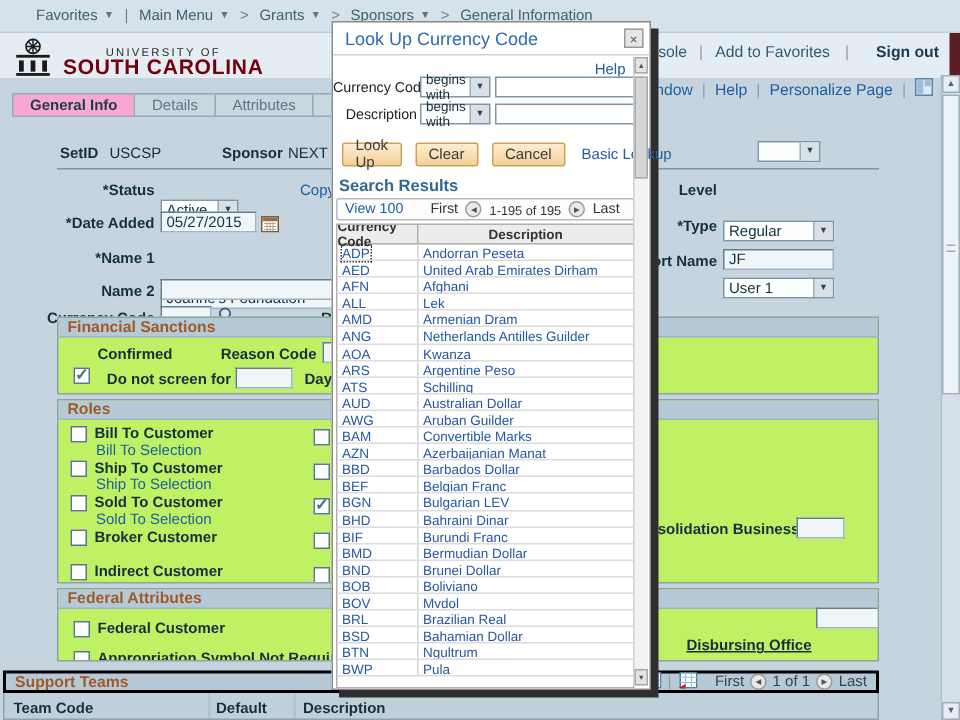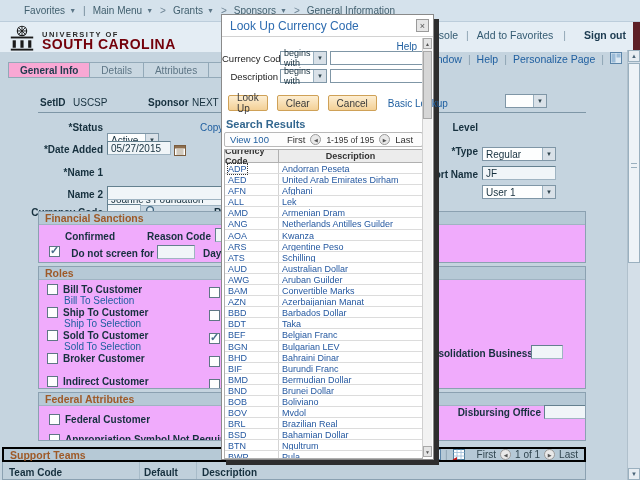--- a/index.html
+++ b/index.html
@@ -11,21 +11,21 @@
   .crumbbar{left:0;top:0;width:640px;height:22px;background:#d5e2ec;border-bottom:1px solid #bccddb;
     display:flex;align-items:center;padding-left:10px;font-size:10px;color:#42606f;}
   .crumb-item{display:inline-flex;align-items:center;cursor:pointer;}
   .crumb-sep{color:#6d8494;padding:0 7px;}
   .crumb-arrow{display:none;margin-left:4px;color:#5c7687;font-size:7px;}
   .crumb-arrow.show{display:inline-block;}
   .crumb-arrow.show::after{content:"▼";}
   .headband{left:0;top:22px;width:640px;height:30px;background:#e4edf4;}
   .hdr-strip{right:0;top:22px;width:7px;height:30px;background:#5d1f26;}
   .logo{left:8px;top:24px;display:flex;align-items:center;gap:6px;}
-  .logo-l1{font-size:7.5px;letter-spacing:1.5px;color:#2a2a2a;font-weight:bold;}
+  .logo-l1{font-size:7.5px;letter-spacing:1.5px;color:#2a2a2a;font-weight:normal;text-align:center;}
   .logo-l2{font-size:14px;font-weight:bold;color:#73000a;letter-spacing:.5px;line-height:11px;}
   .toplinks{right:14px;top:29px;display:flex;align-items:center;font-size:10.5px;color:#345b72;}
   .tl-item{display:flex;align-items:center;cursor:pointer;}
   .tl-item .sep{color:#8aa0b0;padding:0 8px;}
   .tl-item:first-of-type .sep{display:none;}
   .signout{font-weight:bold;color:#1b3a4f;margin-left:16px;cursor:pointer;}
   .toolbar{right:18px;top:52px;display:flex;align-items:center;font-size:10.5px;color:#1f5fa0;}
   .toolbar .sep{color:#8aa0b0;padding:0 6px;}
 
   
@@ -44,21 +44,21 @@
   .inp{background:#f0f5f8;border:1px solid #9fb4c2;border-top-color:#64808f;border-left-color:#64808f;
     height:14px;font-size:10px;color:#16303e;display:flex;align-items:center;padding:0 3px;overflow:hidden;}
   .sel{background:#fdfefe;border:1px solid #7f96a6;height:14px;position:relative;
     font-size:10px;color:#16303e;display:flex;align-items:center;padding:0 16px 0 3px;cursor:pointer;}
   .dbtn{position:absolute;right:0;top:0;bottom:0;width:13px;background:#d9e1e8;border-left:1px solid #9ab0bf;
     display:flex;align-items:center;justify-content:center;font-size:6px;color:#30454f;}
   .cb{width:11px;height:11px;background:#fdfefe;border:1px solid #5f7785;display:inline-block;position:relative;cursor:pointer;flex:none;}
   .cb.checked::after{content:"✓";position:absolute;top:-3px;left:0px;font-size:11px;font-weight:bold;color:#4a6d8c;}
 
   
-  .gbox{background:#f0abfc;border:1px solid #8ba1b1;overflow:hidden;}
+  .gbox{background:#bef264;border:1px solid #8ba1b1;overflow:hidden;}
   .gbox-hdr{height:13px;background:#b6c9d6;border-bottom:1px solid #9fb4c2;display:flex;align-items:center;padding-left:6px;}
   .gbox-title{font-size:10.5px;font-weight:bold;color:#9e5a28;}
   .role-item{height:23px;}
   .role-row{display:flex;align-items:center;gap:5px;height:11px;}
   .role-label{font-size:10px;font-weight:bold;color:#16303e;white-space:nowrap;}
   .role-link{font-size:10px;color:#1f5fa0;padding-left:17px;height:12px;cursor:pointer;}
   .role2-slot{height:23px;}
   .fed-item{display:flex;align-items:center;gap:5px;height:20px;white-space:nowrap;}
 
   
@@ -377,21 +377,21 @@
         <div class="fed-item">
           <span class="cb"></span>
           <span class="lbl">Federal Customer</span>
         </div>
 
         <div class="fed-item">
           <span class="cb"></span>
           <span class="lbl">Appropriation Symbol Not Required for Reimbursable Agreements</span>
         </div>
       </div>
-    <span class="abs lbl r" style="left:416px;top:14px;width:86px;">Disbursing Office</span>
+    <span class="abs lbl r" style="left:416px;top:32px;width:86px;text-decoration:underline;">Disbursing Office</span>
     <span class="abs inp" style="left:505px;top:12px;width:48px;"></span>
   </div>
 
   <div class="abs stbar" style="left:2px;top:447px;width:584px;height:15px;">
     <span class="gbox-title">Support Teams</span>
     <span style="flex:1;"></span>
     <span class="icon" style="margin-right:4px;">
       <svg width="11" height="11" viewBox="0 0 11 11">
           <rect x="0.5" y="0.5" width="10" height="10" fill="#dce8f2" stroke="#5b84a8"></rect>
           <path d="M2 3h7 M2 5.5h7 M2 8h7" stroke="#5b84a8" stroke-width="1"></path>
@@ -549,24 +549,20 @@
           <div class="crow">
             <span class="c1"><a>AZN</a></span>
             <span class="c2"><a>Azerbaijanian Manat</a></span>
           </div>
 
           <div class="crow">
             <span class="c1"><a>BBD</a></span>
             <span class="c2"><a>Barbados Dollar</a></span>
           </div>
 
-          <div class="crow">
-            <span class="c1"><a>BDT</a></span>
-            <span class="c2"><a>Taka</a></span>
-          </div>
 
           <div class="crow">
             <span class="c1"><a>BEF</a></span>
             <span class="c2"><a>Belgian Franc</a></span>
           </div>
 
           <div class="crow">
             <span class="c1"><a>BGN</a></span>
             <span class="c2"><a>Bulgarian LEV</a></span>
           </div>

